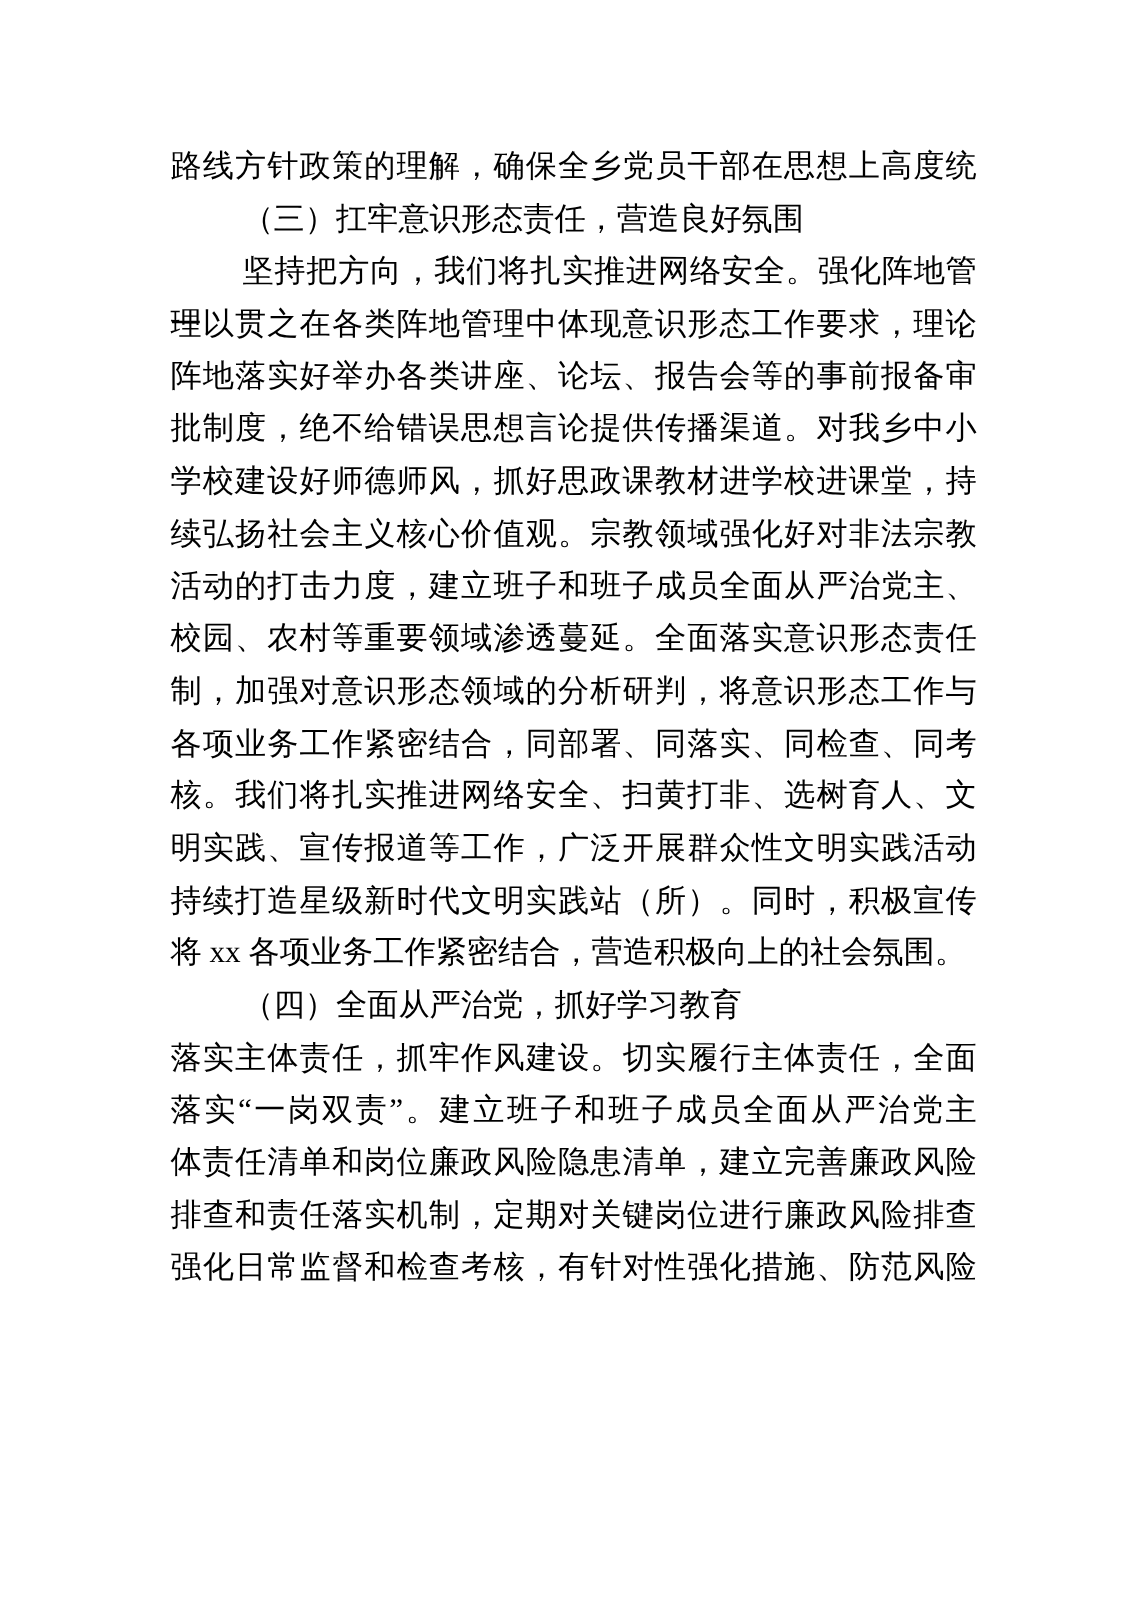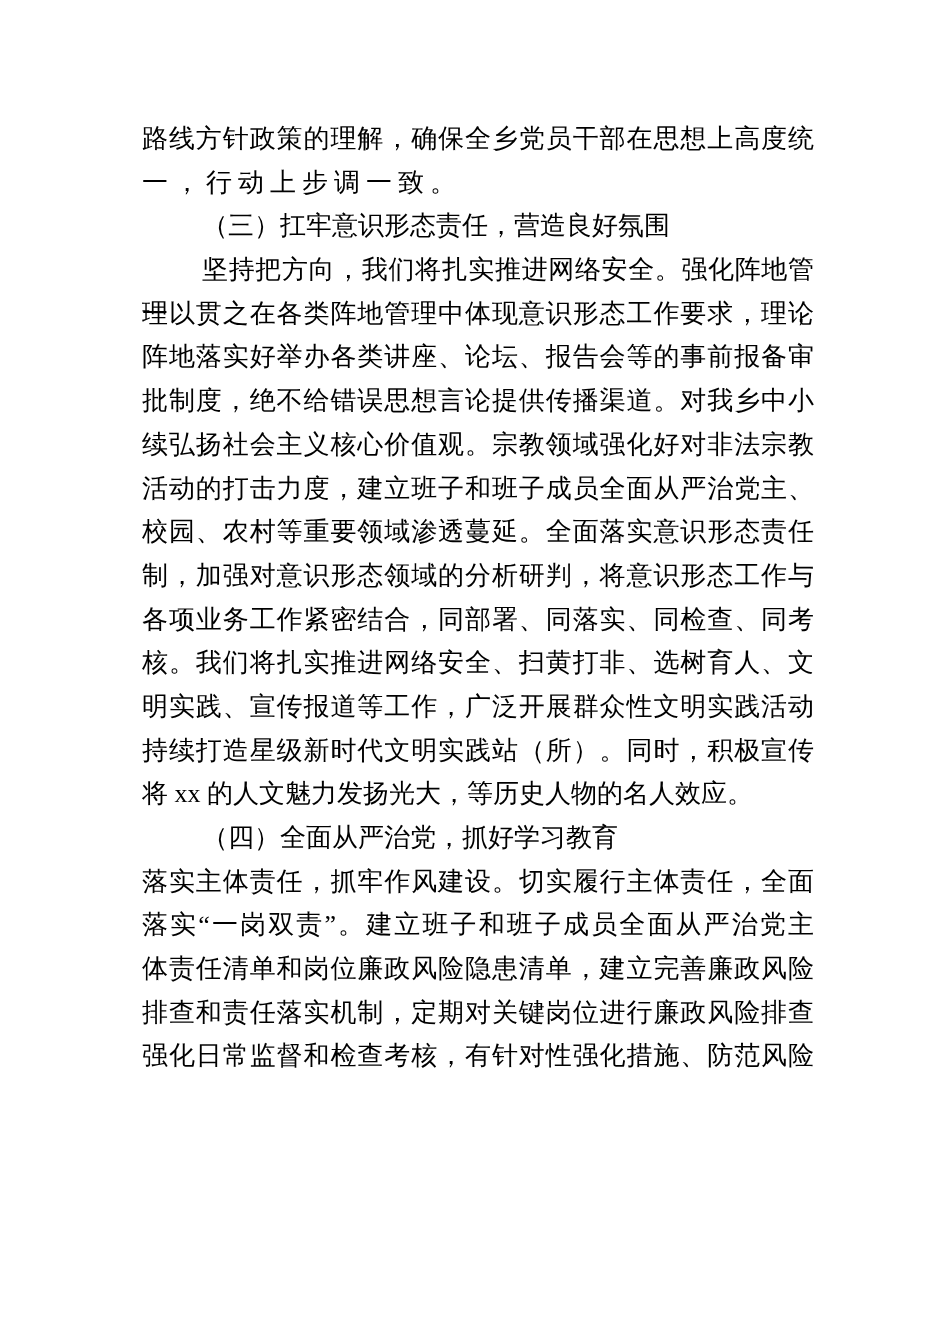--- a/index.html
+++ b/index.html
@@ -51,35 +51,35 @@
   .line.loose {
     letter-spacing: 6px;
   }
 </style>
 </head>
 <body>
 
 <div class="page">
   <div class="text-block">
     <div class="line fill">路线方针政策的理解，确保全乡党员干部在思想上高度统</div>
-    <div class="line loose">一，行动上步调一致。</div>
     <div class="line ind">（三）扛牢意识形态责任，营造良好氛围</div>
     <div class="line ind fill">坚持把方向，我们将扎实推进网络安全。强化阵地管理，</div>
     <div class="line fill">一以贯之在各类阵地管理中体现意识形态工作要求，理论</div>
     <div class="line fill">阵地落实好举办各类讲座、论坛、报告会等的事前报备审</div>
     <div class="line fill">批制度，绝不给错误思想言论提供传播渠道。对我乡中小</div>
+    <div class="line fill">学校建设好师德师风，抓好思政课教材进学校进课堂，持</div>
     <div class="line fill">续弘扬社会主义核心价值观。宗教领域强化好对非法宗教</div>
     <div class="line fill">活动的打击力度，建立班子和班子成员全面从严治党主、</div>
     <div class="line fill">校园、农村等重要领域渗透蔓延。全面落实意识形态责任</div>
     <div class="line fill">制，加强对意识形态领域的分析研判，将意识形态工作与</div>
     <div class="line fill">各项业务工作紧密结合，同部署、同落实、同检查、同考</div>
     <div class="line fill">核。我们将扎实推进网络安全、扫黄打非、选树育人、文</div>
     <div class="line fill">明实践、宣传报道等工作，广泛开展群众性文明实践活动</div>
     <div class="line fill">持续打造星级新时代文明实践站（所）。同时，积极宣传</div>
-    <div class="line">将 xx 的人文魅力发扬光大，等历史人物的名人效应。</div>
+    <div class="line">将 xx 各项业务工作紧密结合，营造积极向上的社会氛围。</div>
     <div class="line ind">（四）全面从严治党，抓好学习教育</div>
     <div class="line fill">落实主体责任，抓牢作风建设。切实履行主体责任，全面</div>
     <div class="line fill">落实“一岗双责”。建立班子和班子成员全面从严治党主</div>
     <div class="line fill">体责任清单和岗位廉政风险隐患清单，建立完善廉政风险</div>
     <div class="line fill">排查和责任落实机制，定期对关键岗位进行廉政风险排查</div>
     <div class="line fill">强化日常监督和检查考核，有针对性强化措施、防范风险</div>
   </div>
 </div>
 
 </body></html>

